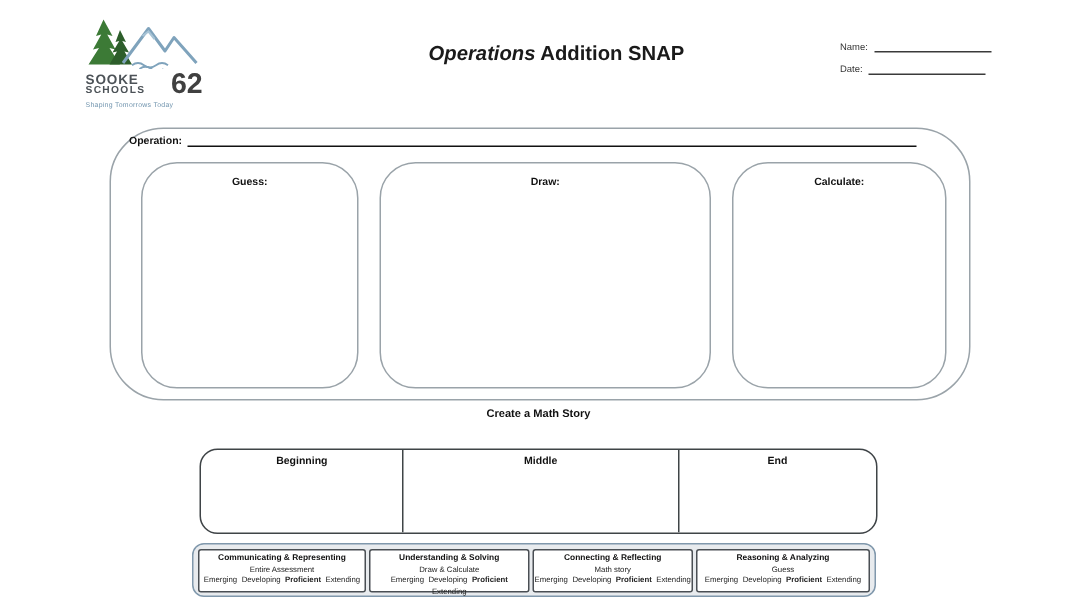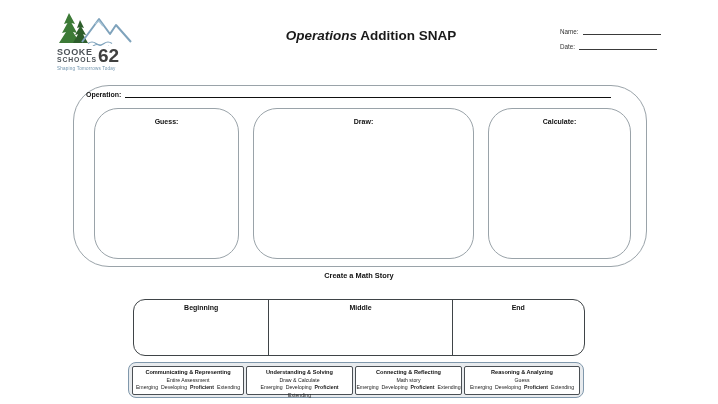--- a/index.html
+++ b/index.html
@@ -1,21 +1,21 @@
 <!DOCTYPE html>
 <html><head>
 <meta charset="utf-8">
 <style>
   * { margin: 0; padding: 0; box-sizing: border-box; }
   html, body { width: 718px; height: 404px; background: #ffffff; overflow: hidden; }
   body { font-family: "Liberation Sans", sans-serif; color: #1c1c1c; position: relative; }
 
   
   .logo { position: absolute; left: 55px; top: 12px; width: 95px; }
-  .logo-text-row { display: flex; align-items: flex-end; margin-top: -2px; margin-left: 2px; }
+  .logo-text-row { display: flex; align-items: flex-end; margin-top: -2px; margin-left: 2px; gap: 16px; }
   .logo-name { line-height: 1; }
   .logo-name .l1 { font-size: 9px; font-weight: bold; letter-spacing: 0.6px; color: #4c5257; }
   .logo-name .l2 { font-size: 6.8px; font-weight: bold; letter-spacing: 0.9px; color: #4c5257; }
   .logo-62 { font-size: 19px; font-weight: bold; color: #404040; line-height: 0.85; margin-left: 1px; }
   .logo-tagline { font-size: 4.6px; color: #6f93ad; margin-top: 1.5px; margin-left: 2px; letter-spacing: 0.2px; }
 
   .page-title { position: absolute; left: 0; right: 0; top: 28px; text-align: center;
                 font-size: 13.5px; font-weight: 600; color: #1a1a1a; padding-left: 24px; }
   .page-title .it { font-style: italic; }
 

